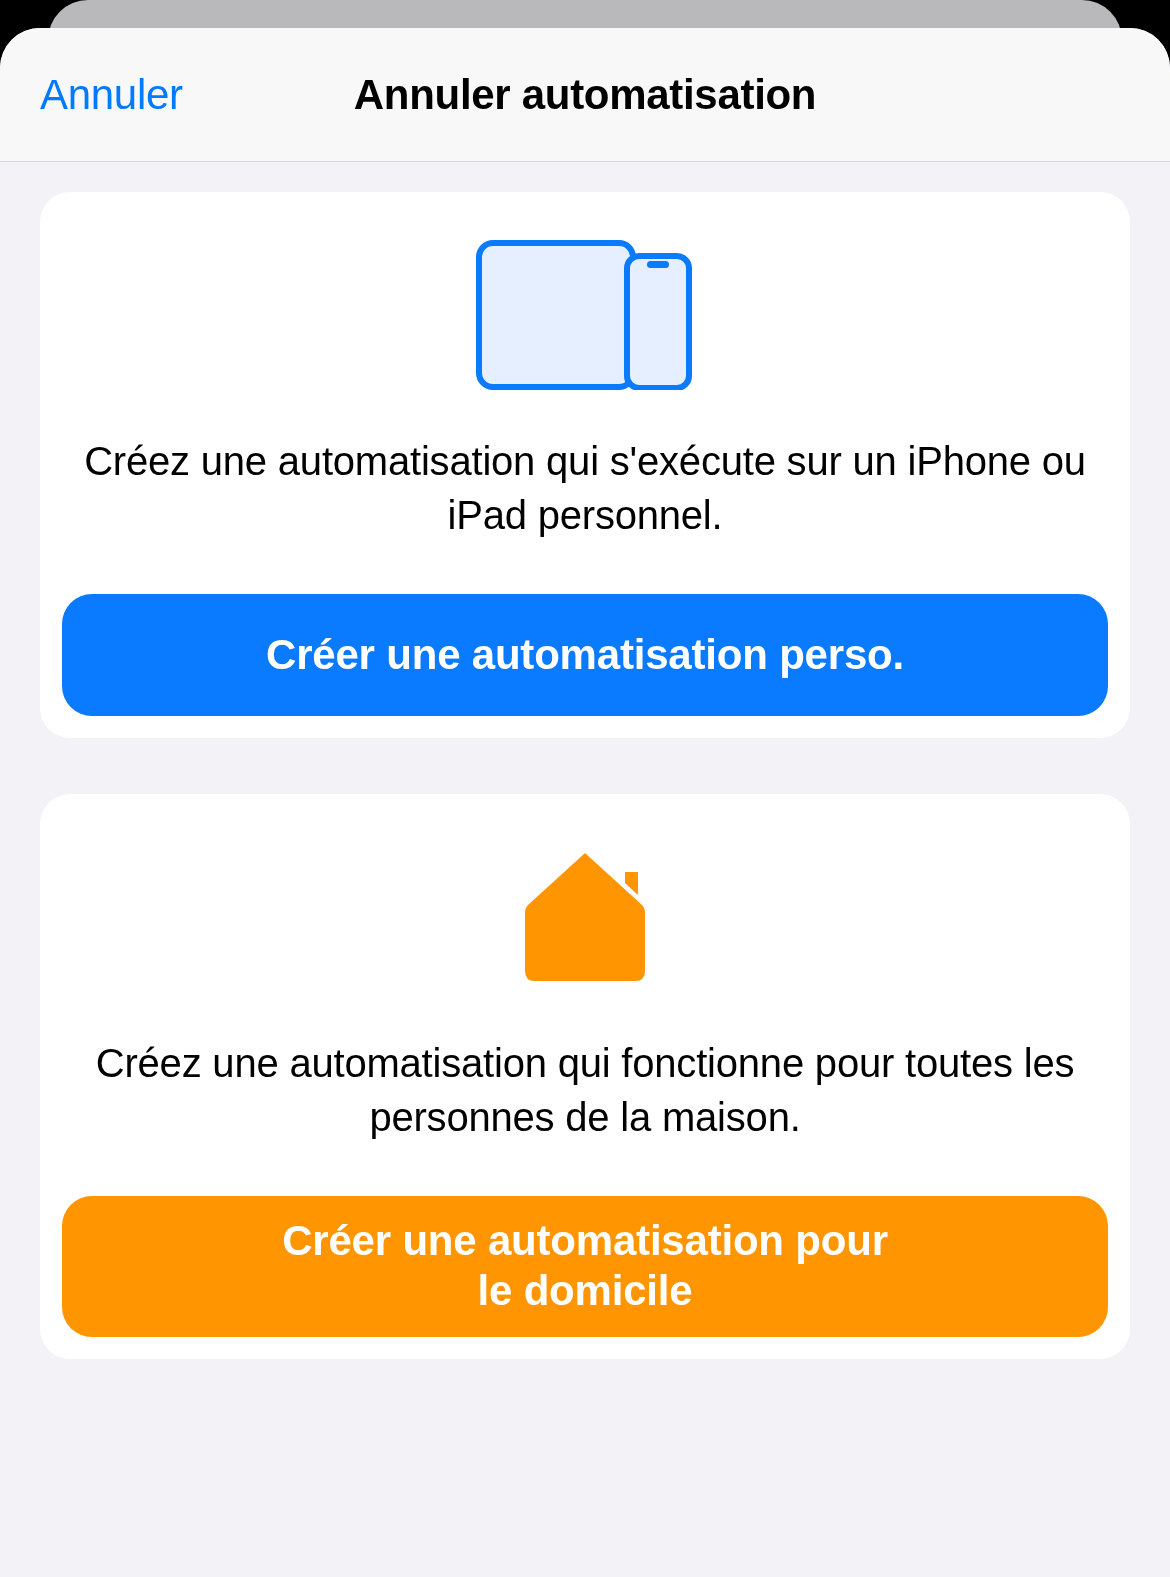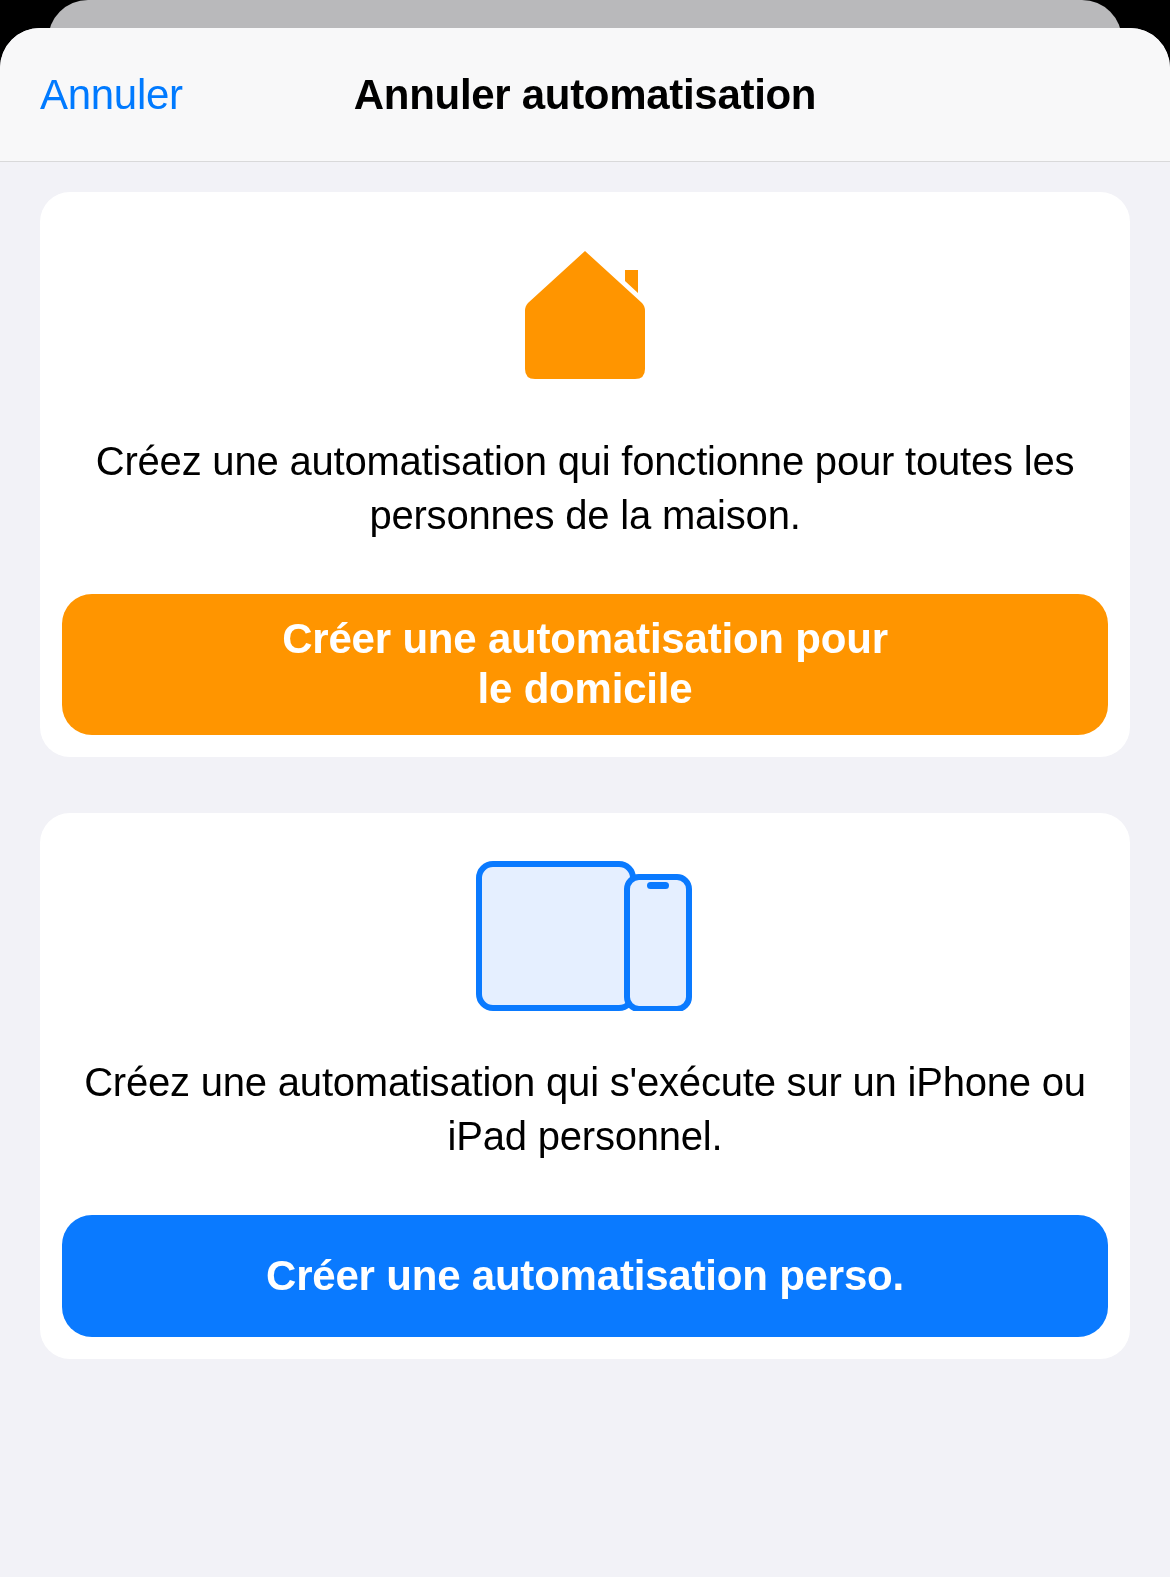--- a/index.html
+++ b/index.html
@@ -131,49 +131,49 @@
 
     <div class="nav-bar">
       <span class="nav-cancel">Annuler</span>
       <div class="nav-title">Annuler automatisation</div>
     </div>
 
     <div class="content">
 
       <div class="card">
         <div class="card-icon-wrap">
+          <svg width="218" height="150" viewBox="0 0 218 150">
+
+            <rect x="3" y="3" width="154" height="144" rx="14" ry="14" fill="#e5efff" stroke="#0a7aff" stroke-width="6"></rect>
+
+            <rect x="151" y="16" width="62" height="132" rx="12" ry="12" fill="#e5efff" stroke="#0a7aff" stroke-width="6"></rect>
+
+            <rect x="171" y="21" width="22" height="7" rx="3.5" fill="#0a7aff"></rect>
+          </svg>
+        </div>
+        <div class="card-desc">Créez une automatisation qui s'exécute sur un iPhone ou iPad personnel.</div>
+        <button class="card-btn btn-blue">Créer une automatisation perso.</button>
+      </div>
+
+      <div class="card">
+        <div class="card-icon-wrap">
           <svg width="150" height="140" viewBox="0 0 150 140">
             <path d="M75 6
                      L18 58
                      Q15 61 15 66
                      L15 124
                      Q15 134 25 134
                      L125 134
                      Q135 134 135 124
                      L135 66
                      Q135 61 132 58
                      Z
                      M115 25 L128 25 L128 48 L115 36 Z" fill="#ff9500"></path>
           </svg>
         </div>
         <div class="card-desc">Créez une automatisation qui fonctionne pour toutes les personnes de la maison.</div>
         <button class="card-btn btn-orange btn-multiline">Créer une automatisation pour
 le domicile</button>
       </div>
 
-      <div class="card">
-        <div class="card-icon-wrap">
-          <svg width="218" height="150" viewBox="0 0 218 150">
-
-            <rect x="3" y="3" width="154" height="144" rx="14" ry="14" fill="#e5efff" stroke="#0a7aff" stroke-width="6"></rect>
-
-            <rect x="151" y="16" width="62" height="132" rx="12" ry="12" fill="#e5efff" stroke="#0a7aff" stroke-width="6"></rect>
-
-            <rect x="171" y="21" width="22" height="7" rx="3.5" fill="#0a7aff"></rect>
-          </svg>
-        </div>
-        <div class="card-desc">Créez une automatisation qui s'exécute sur un iPhone ou iPad personnel.</div>
-        <button class="card-btn btn-blue">Créer une automatisation perso.</button>
-      </div>
-
     </div>
   </div>
 </div>
 
 </body></html>

